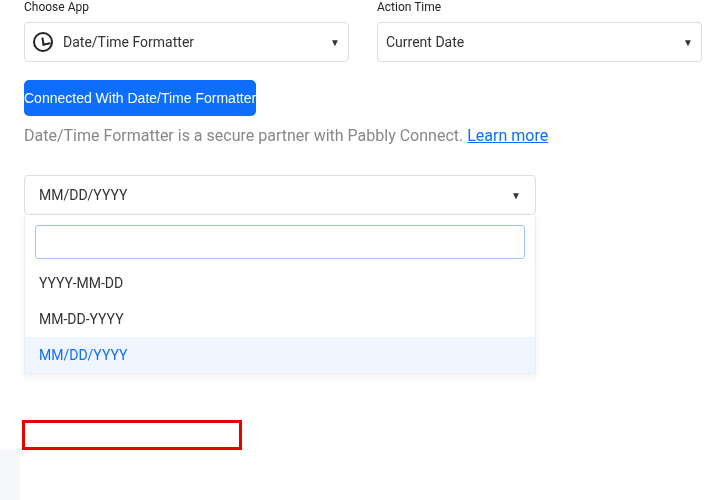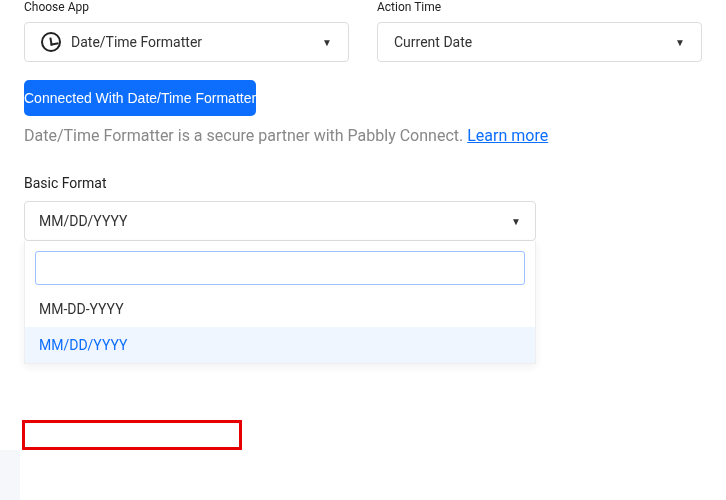--- a/index.html
+++ b/index.html
@@ -34,21 +34,21 @@
     color: #222;
     margin-bottom: 8px;
     font-weight: 400;
   }
   .select {
     border: 1px solid #ddd;
     border-radius: 4px;
     height: 40px;
     display: flex;
     align-items: center;
-    padding: 0 16px;
+    padding: 0 8px;
     position: relative;
     background: #fff;
     cursor: pointer;
   }
   .select .caret {
     margin-left: auto;
     font-size: 10px;
     color: #333;
   }
   .clock-icon {
@@ -190,32 +190,32 @@
       </div>
     </div>
   </div>
 
   <button class="primary-btn">Connected With Date/Time Formatter</button>
 
   <div class="helper-text">
     <span>Date/Time Formatter is a secure partner with Pabbly Connect. </span><a>Learn more</a>
   </div>
 
-  <div class="basic-format-label">Basic Format</div>
 
   <div class="format-select">
     <span class="select-text">MM/DD/YYYY</span>
     <span class="caret">▼</span>
   </div>
 
   <div class="dropdown-panel">
     <div class="search-wrap">
       <input class="search-input" type="text" placeholder="" style="">
     </div>
     <div id="options-container">
+        <div class="option">YYYY-MM-DD</div>
         <div class="option">MM-DD-YYYY</div>
         <div class="option selected">MM/DD/YYYY</div>
       </div>
   </div>
 
 </div>
 
 <div class="red-box" style="left:22px; top:420px; width:220px; height:30px;"></div>
 
 <div class="edge-gray"></div>

